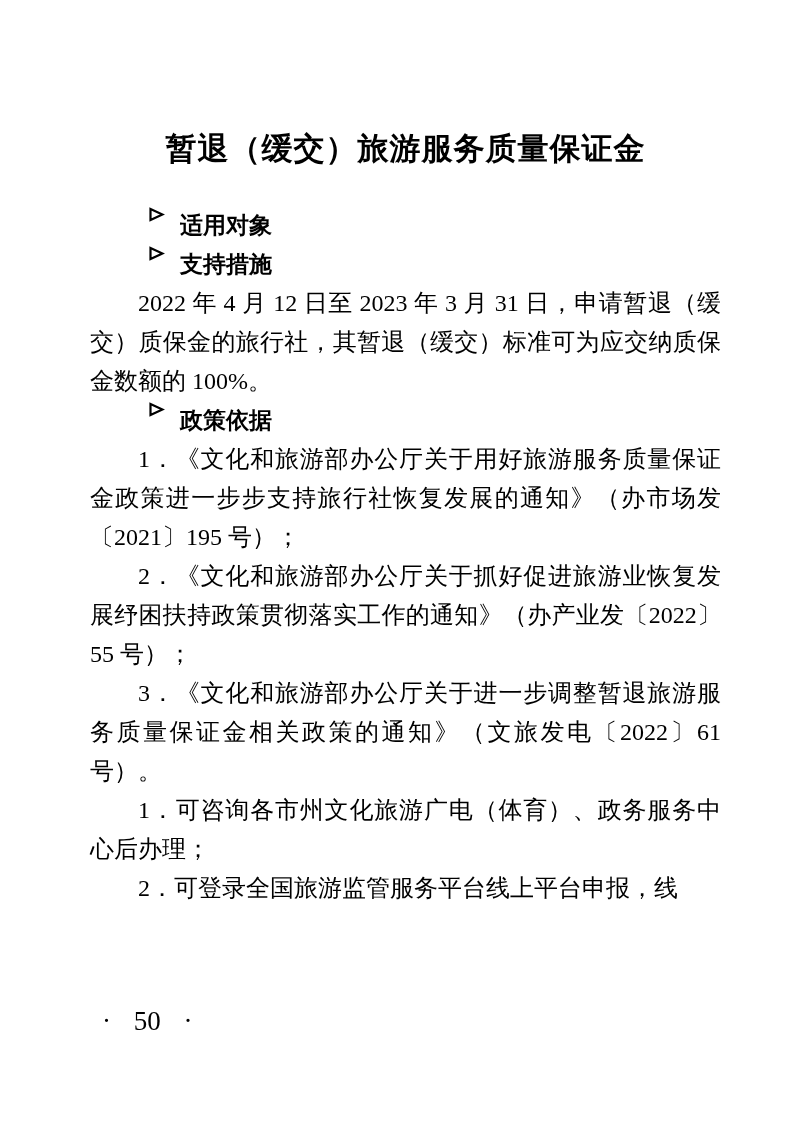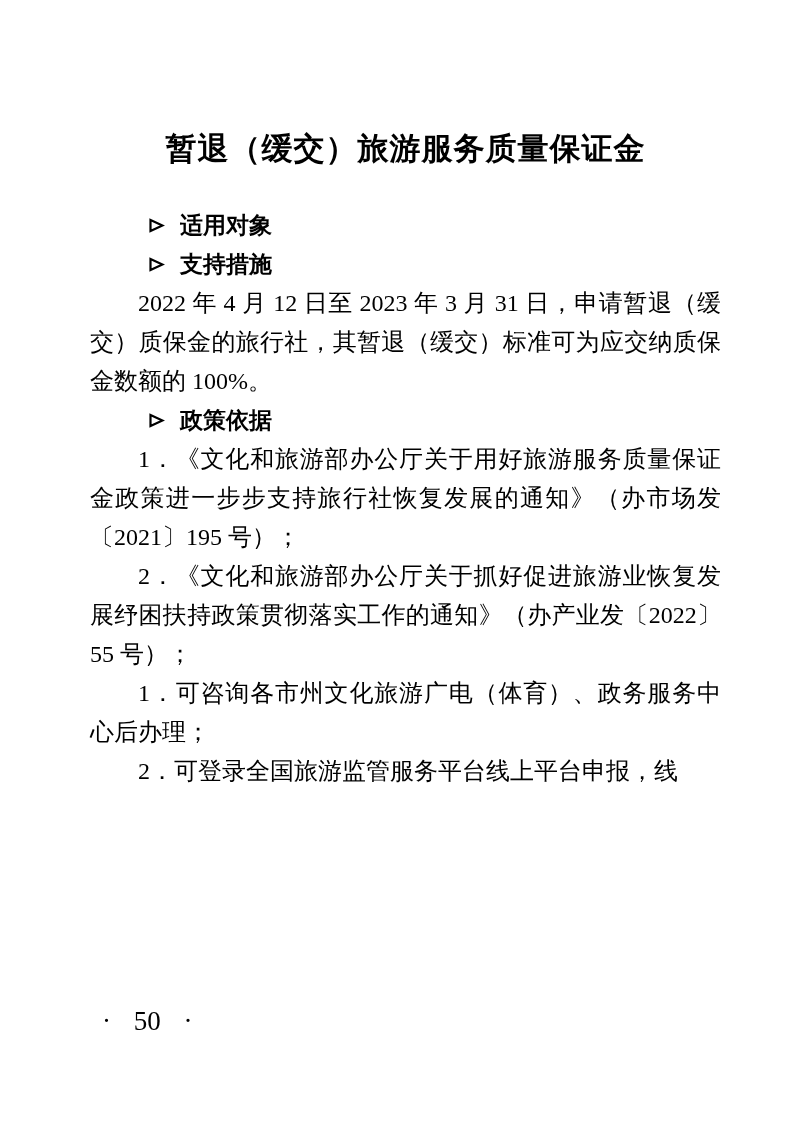--- a/index.html
+++ b/index.html
@@ -20,21 +20,21 @@
     font-family: "Liberation Sans", "DejaVu Sans", sans-serif;
     font-weight: 700;
     font-size: 31px;
     line-height: 46px;
     letter-spacing: 1px;
     color: #000000;
   }
   .content { margin-top: 34px; }
   .heading {
     display: flex;
-    align-items: center;
+    align-items: flex-start;
     padding-left: 58px;
     font-family: "Liberation Sans", "DejaVu Sans", sans-serif;
     font-weight: 700;
     font-size: 23px;
     line-height: 39px;
     color: #000000;
   }
   .bullet {
     display: inline-flex;
     align-items: center;
@@ -95,20 +95,21 @@
       <span class="bullet">
         <svg width="17" height="17" viewBox="0 0 17 17">
             <path d="M2.5 3 L14.5 8.5 L2.5 14 Z" fill="#ffffff" stroke="#000000" stroke-width="2.2" stroke-linejoin="miter"></path>
             <path d="M2.5 14 L14.5 8.5 L6 11.8 Z" fill="#000000"></path>
           </svg>
       </span>
       <span class="heading-text">政策依据</span>
     </div>
     <p class="para">1．《文化和旅游部办公厅关于用好旅游服务质量保证金政策进一步步支持旅行社恢复发展的通知》（办市场发〔2021〕195 号）；</p>
     <p class="para">2．《文化和旅游部办公厅关于抓好促进旅游业恢复发展纾困扶持政策贯彻落实工作的通知》（办产业发〔2022〕55 号）；</p>
+    <p class="para">3．《文化和旅游部办公厅关于进一步调整暂退旅游服务质量保证金相关政策的通知》（文旅发电〔2022〕61 号）。</p>
 
     <p class="para">1．可咨询各市州文化旅游广电（体育）、政务服务中心后办理；</p>
     <p class="para">2．可登录全国旅游监管服务平台线上平台申报，线</p>
 
   </div>
 
   <div class="page-number">· 50 ·</div>
 
 </div>
 

